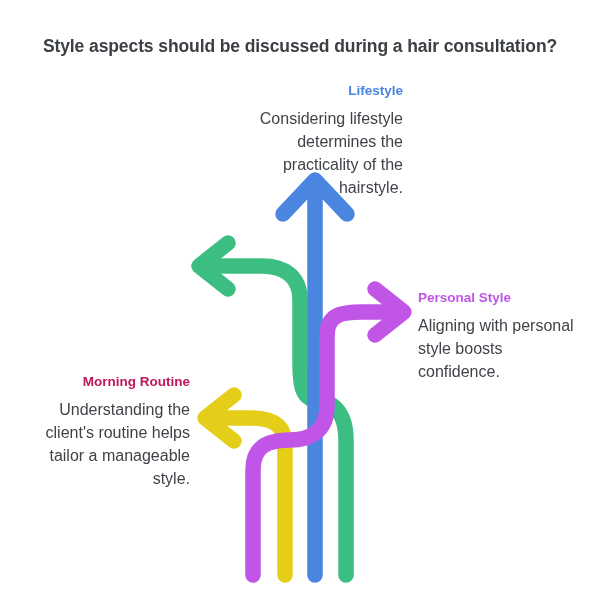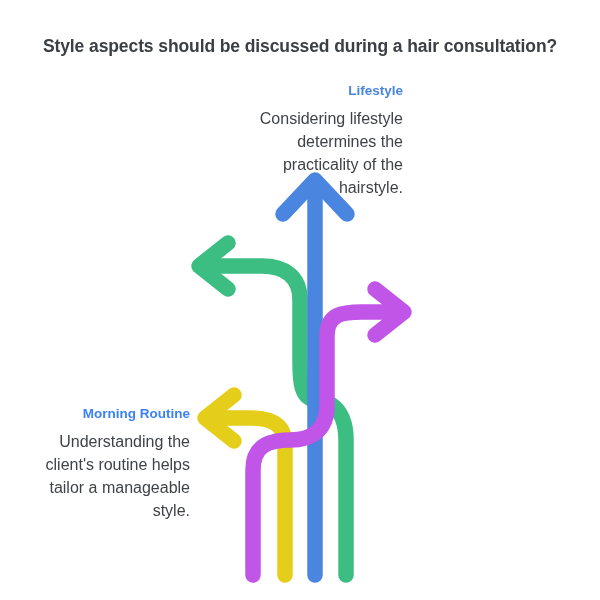--- a/index.html
+++ b/index.html
@@ -76,21 +76,21 @@
     text-align: left;
   }
   #callout-personal-style .callout-heading { color: #c055e8; }
   
   #callout-morning-routine {
     left: 28px;
     top: 373px;
     width: 162px;
     text-align: right;
   }
-  #callout-morning-routine .callout-heading { color: #3b82f6; margin-top: 32px; }
+  #callout-morning-routine .callout-heading { color: #be185d; }
 </style>
 </head>
 <body>
 
 <div id="infographic">
 
   <div id="page-title">Style aspects should be discussed during a hair consultation?</div>
 
   <svg id="arrows-svg" viewBox="0 0 600 600">
 
@@ -131,20 +131,22 @@
 
   </svg>
 
   <div class="callout" id="callout-lifestyle">
     <p class="callout-heading">Lifestyle</p>
     <p class="callout-body">Considering lifestyle determines the practicality of the hairstyle.</p>
   </div>
 
 
   <div class="callout" id="callout-personal-style">
+    <p class="callout-heading">Personal Style</p>
+    <p class="callout-body">Aligning with personal style boosts confidence.</p>
   </div>
 
   <div class="callout" id="callout-morning-routine">
     <p class="callout-heading">Morning Routine</p>
     <p class="callout-body">Understanding the client's routine helps tailor a manageable style.</p>
   </div>
 
 </div>
 
 </body></html>

